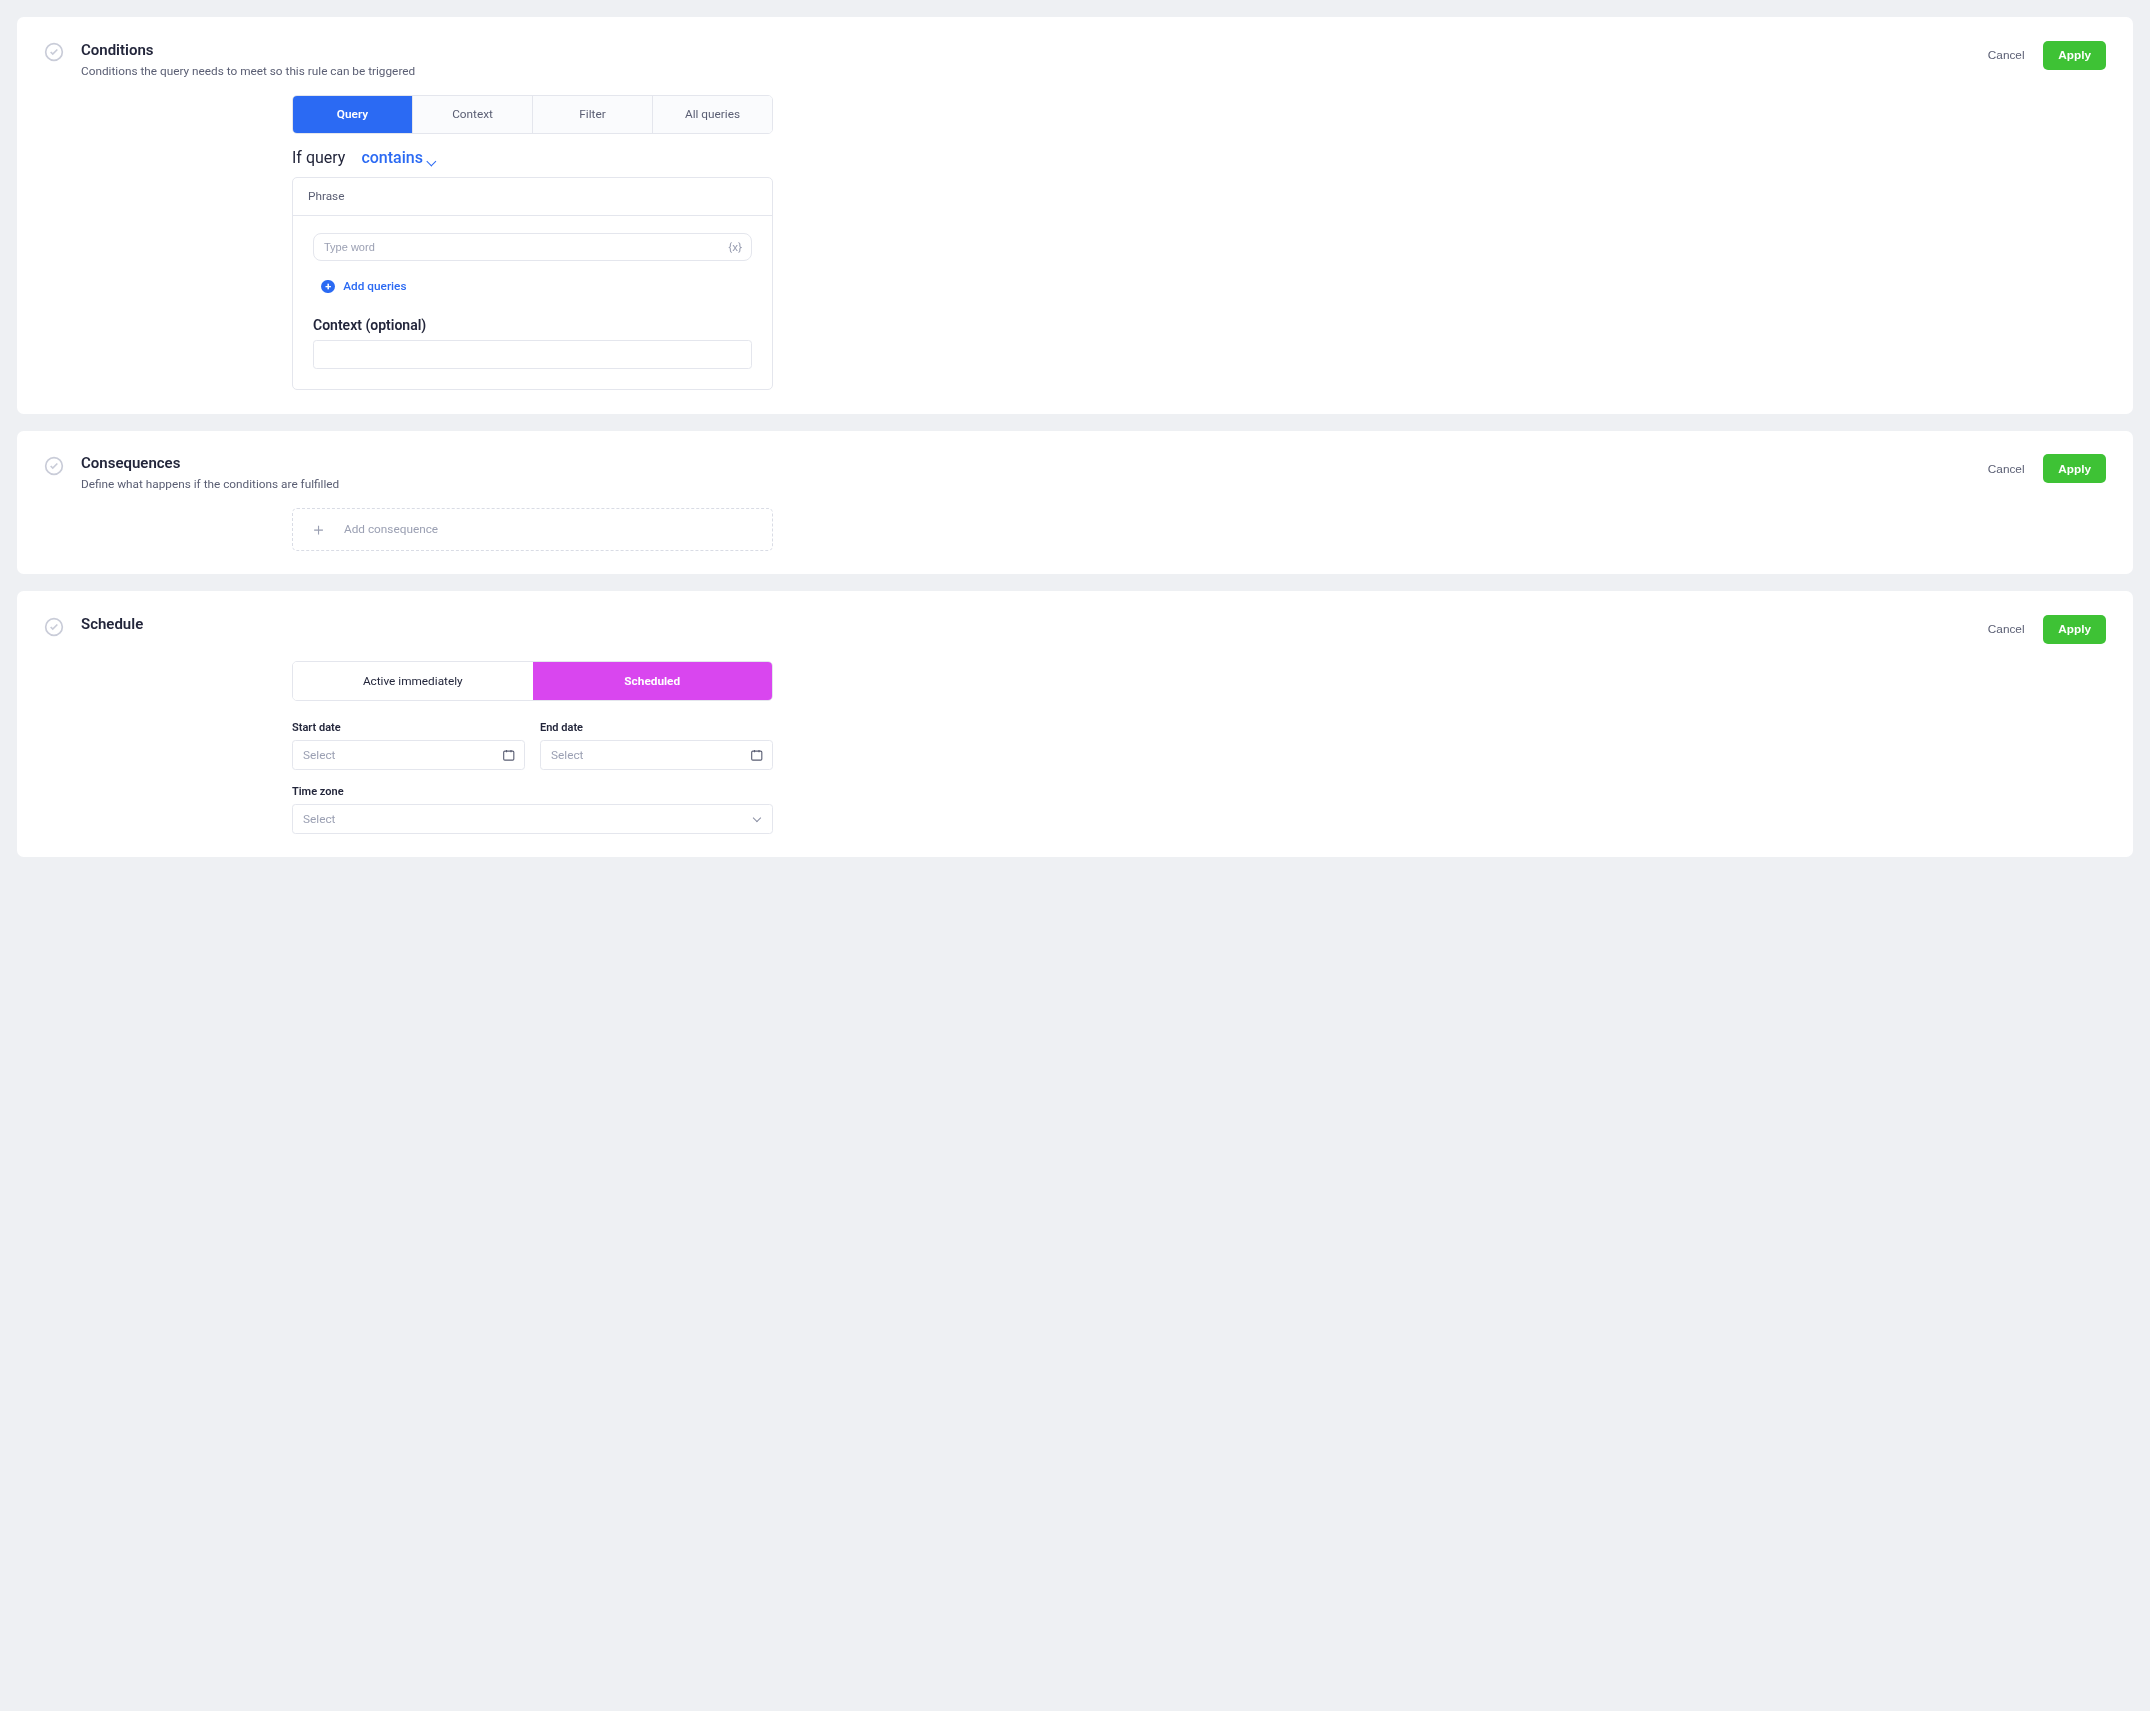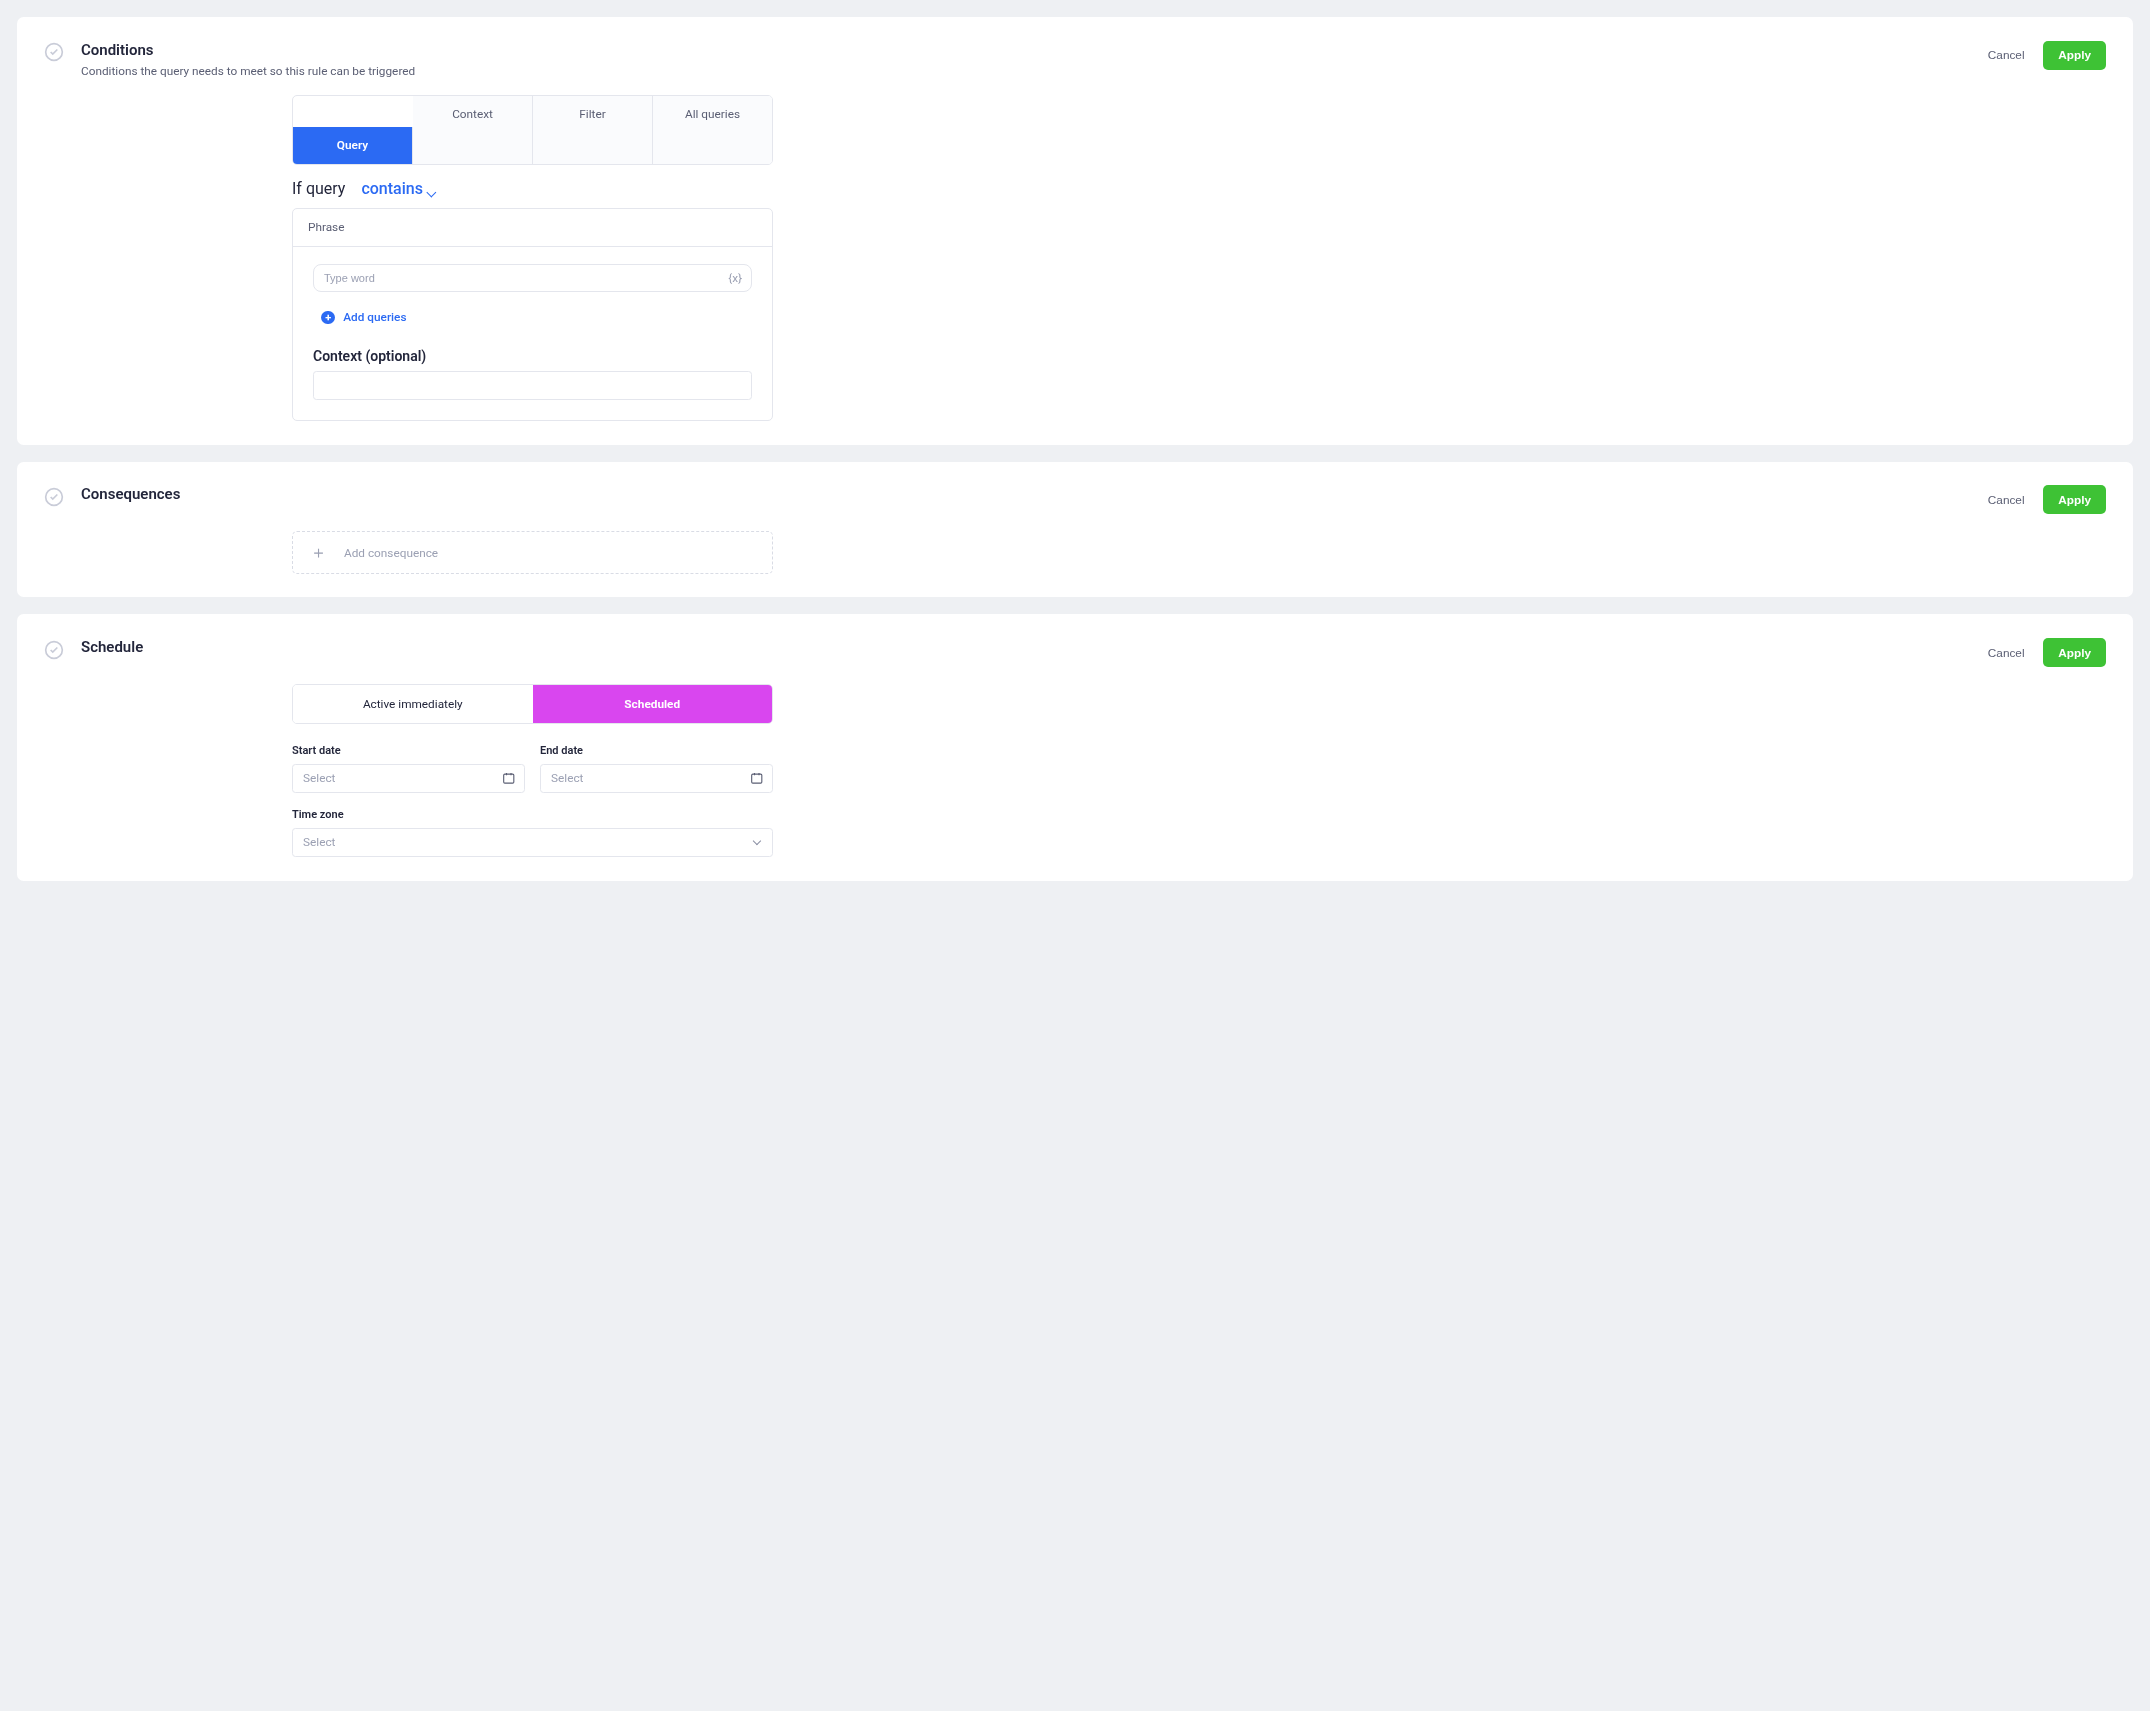--- a/index.html
+++ b/index.html
@@ -92,21 +92,20 @@
     cursor: pointer;
     background: #fafbfd;
     color: #5A5E73;
     border-right: 0.8px solid #e4e6ed;
   }
   .seg-tab:last-child { border-right: none; }
   .seg-tab.active {
     background: #2b6af3;
     color: #fff;
     font-weight: 600;
-    margin-top: 31px;
   }
   .seg2-tabs {
     display: flex;
     border: 0.8px solid #e4e6ed;
     border-radius: 5px;
     overflow: hidden;
   }
   .seg2-tab {
     flex: 1;
     text-align: center;
@@ -347,20 +346,21 @@
   <div class="card">
     <div class="card-header">
       <div class="checkcircle">
         <svg viewBox="0 0 24 24" fill="none" stroke="#c9ccd8" stroke-width="2">
           <circle cx="12" cy="12" r="10"></circle>
           <path d="M8 12l2.5 2.5L16 9"></path>
         </svg>
       </div>
       <div class="head-text">
         <h2 class="card-title">Consequences</h2>
+        <p class="card-desc">Define what happens if the conditions are fulfilled</p>
       </div>
       <div class="head-actions">
         <button class="btn-ghost">Cancel</button>
         <button class="btn-apply">Apply</button>
       </div>
     </div>
     <div class="card-body">
       <div class="center-column">
         <div class="dashed-box">
           <span class="plus-thin">＋</span>

